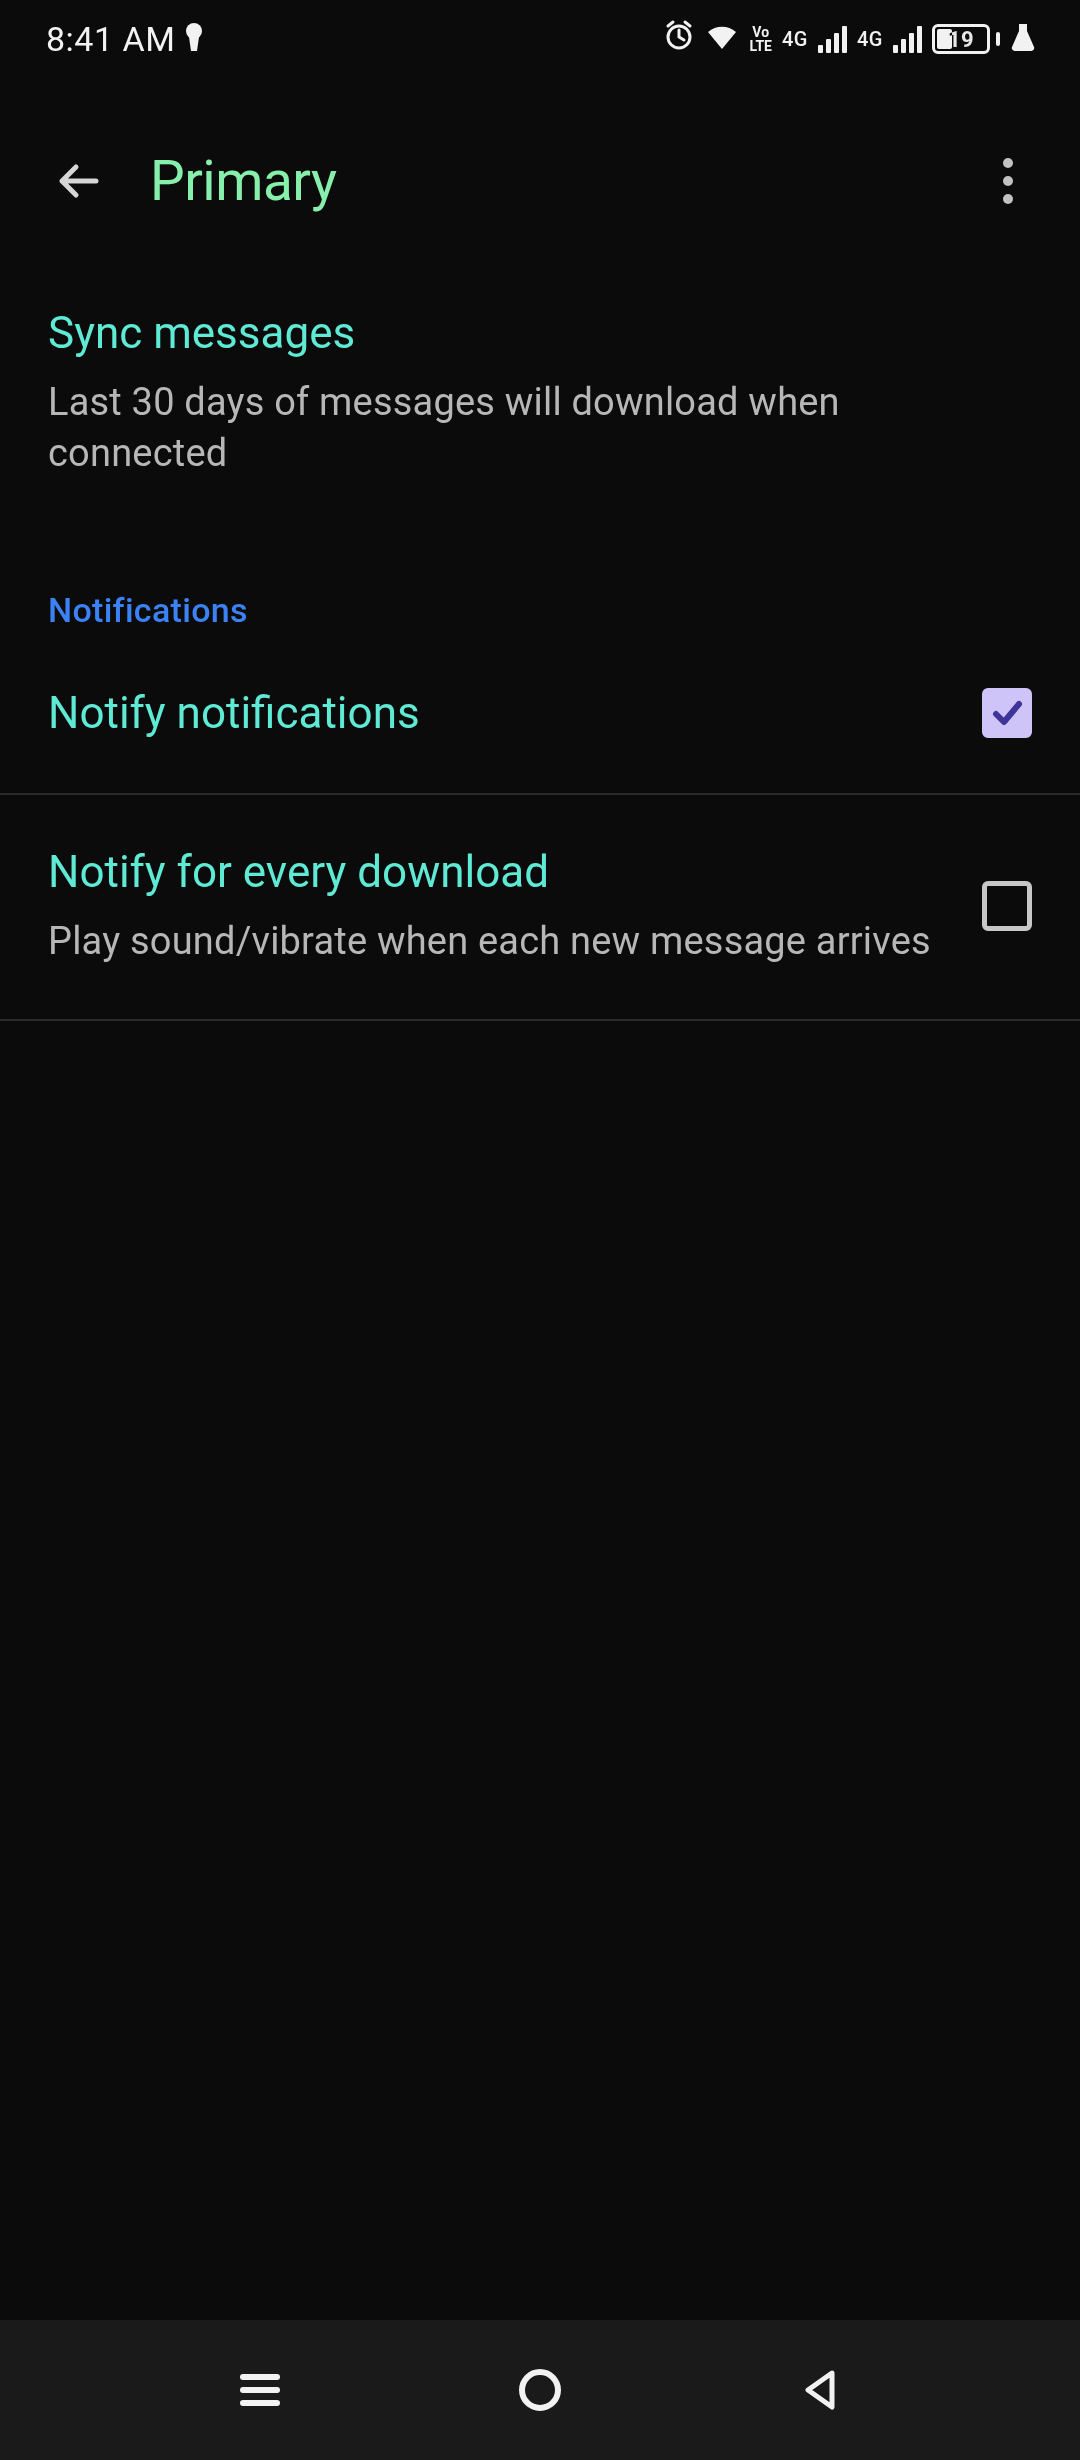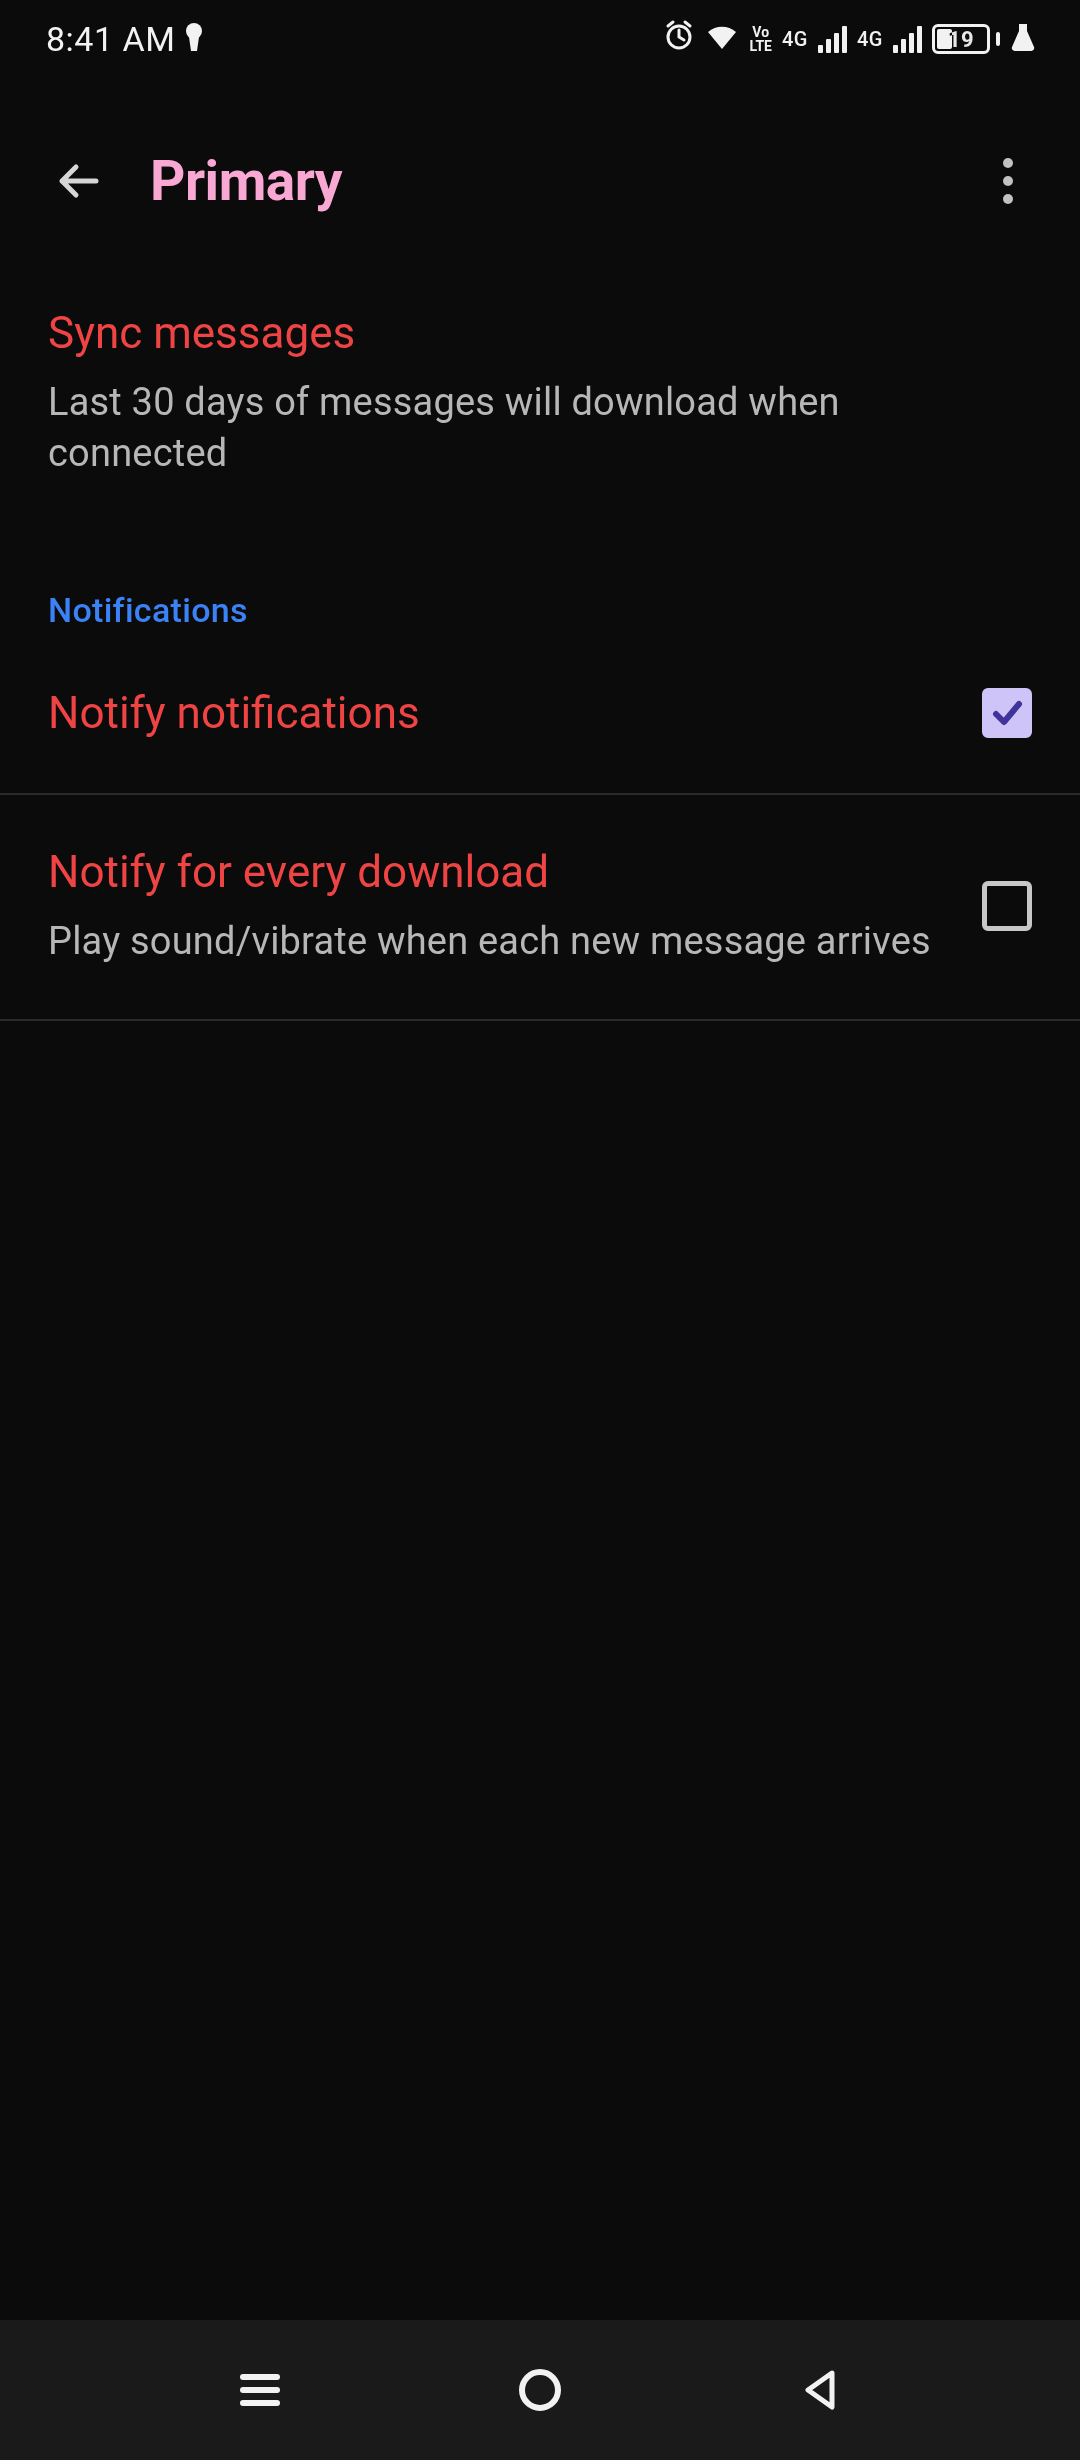--- a/index.html
+++ b/index.html
@@ -107,22 +107,22 @@
     .back-btn {
       width: 70px;
       height: 70px;
       display:flex;
       align-items:center;
       justify-content:center;
       margin-right: 36px;
     }
     .title {
       font-size: 55px;
-      font-weight: 700;
-      color: #f9a8d4;
+      font-weight: 400;
+      color: #86efac;
       letter-spacing: -0.5px;
       flex: 1;
     }
     .overflow-btn {
       width: 60px;
       height: 60px;
       display:flex;
       align-items:center;
       justify-content:center;
     }
@@ -137,21 +137,21 @@
       display:flex;
       align-items:center;
     }
     .setting-text {
       flex:1;
       padding-right: 40px;
     }
     .setting-title {
       font-size: 44px;
       font-weight: 400;
-      color: #ef4444;
+      color: #5eead4;
       line-height: 1.25;
     }
     .setting-sub {
       font-size: 38px;
       color: #b7b7b7;
       line-height: 1.35;
       margin-top: 16px;
       letter-spacing: 0.2px;
     }
 

